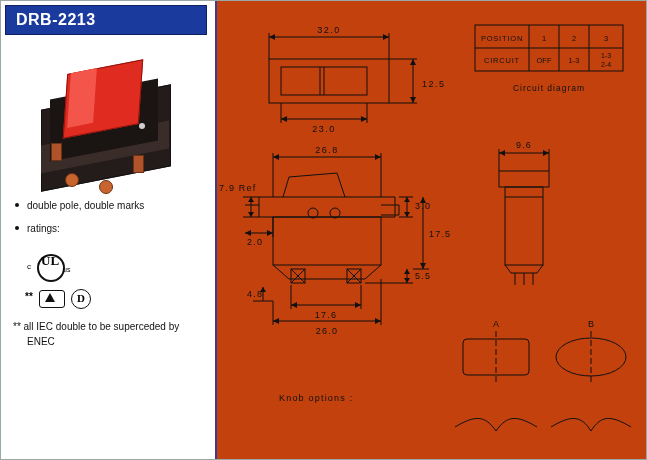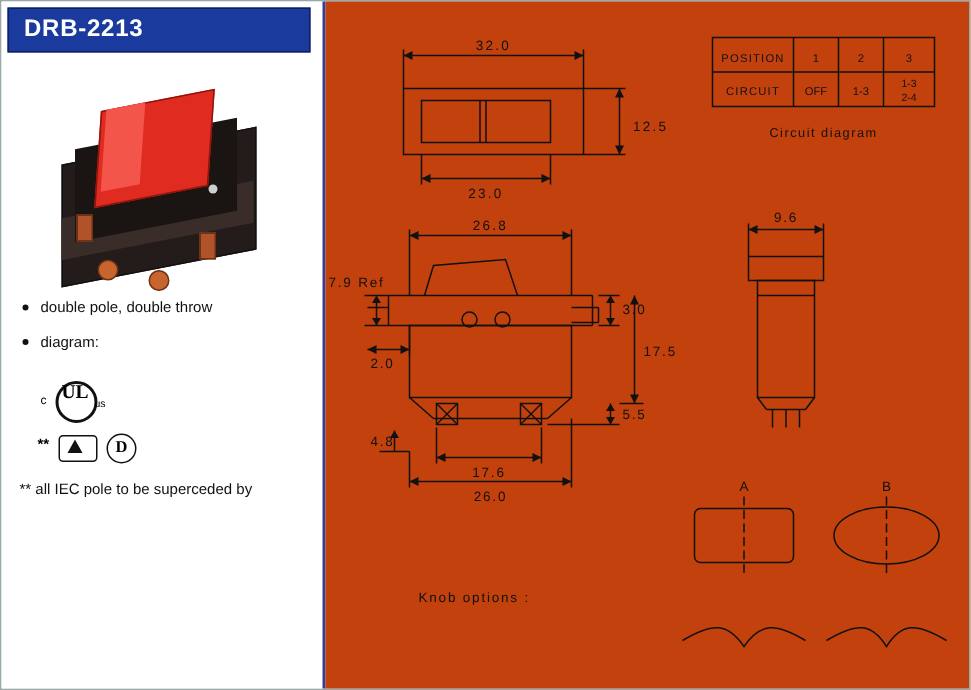--- a/index.html
+++ b/index.html
@@ -151,45 +151,46 @@
       <div class="sw-dot" style="left:118px;top:76px;"></div>
       <div class="sw-term-round" style="left:44px;top:126px;"></div>
       <div class="sw-term-round" style="left:78px;top:133px;"></div>
       <div class="sw-term" style="left:112px;top:108px;"></div>
       <div class="sw-term" style="left:30px;top:96px;"></div>
     </div>
 
     <div id="bullets">
       <div class="bullet-row">
         <span class="bullet-dot"></span>
-        <span>double pole, double throw</span>
+        <span>double pole, double marks</span>
       </div>
       <div class="bullet-row">
         <span class="bullet-dot"></span>
-        <span>diagram:</span>
+        <span>ratings:</span>
       </div>
       <div style="height:34px;"></div>
     </div>
 
     <div id="ul-mark">
       <div class="ul-circle"></div>
       <div class="ul-letters">UL</div>
       <div class="ul-c">c</div>
       <div class="ul-us">us</div>
     </div>
 
     <div id="iec-marks">
       <span class="star2">**</span>
       <span class="vde-mark"></span>
       <span class="vde-tri"></span>
       <span class="d-mark">D</span>
     </div>
 
     <div id="footnote">
-      <div>** all IEC pole to be superceded by</div>
+      <div>** all IEC double to be superceded by</div>
+      <div style="padding-left:14px;">ENEC</div>
     </div>
   </div>
 
   <div id="right-panel">
     <svg width="431" height="458" viewBox="0 0 431 458">
       <g stroke="#111" fill="none" stroke-width="1">
 
         <rect x="52" y="58" width="120" height="44"></rect>
         <rect x="64" y="66" width="86" height="28"></rect>
         <line x1="103" y1="66" x2="103" y2="94"></line>

